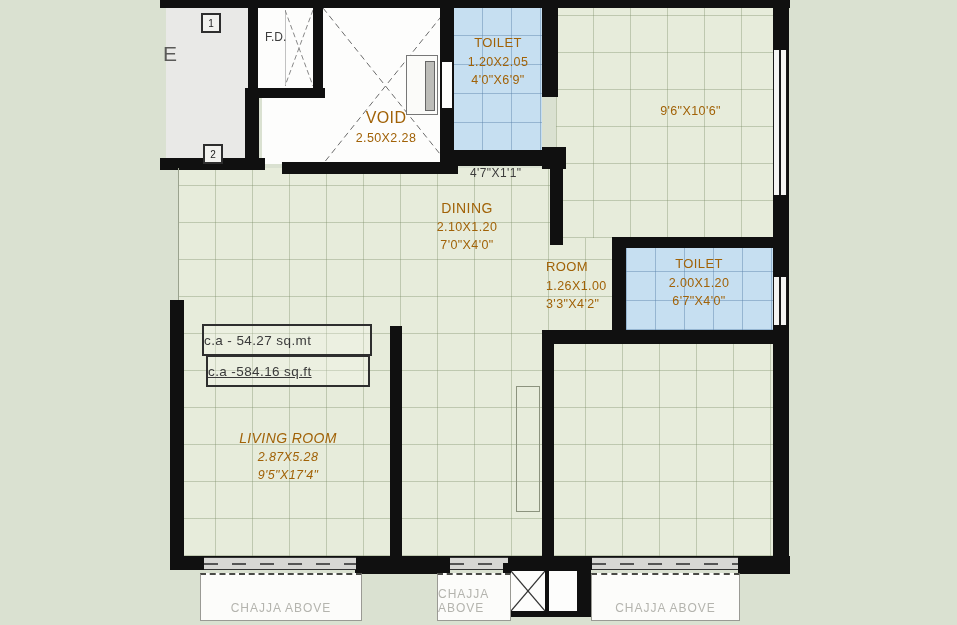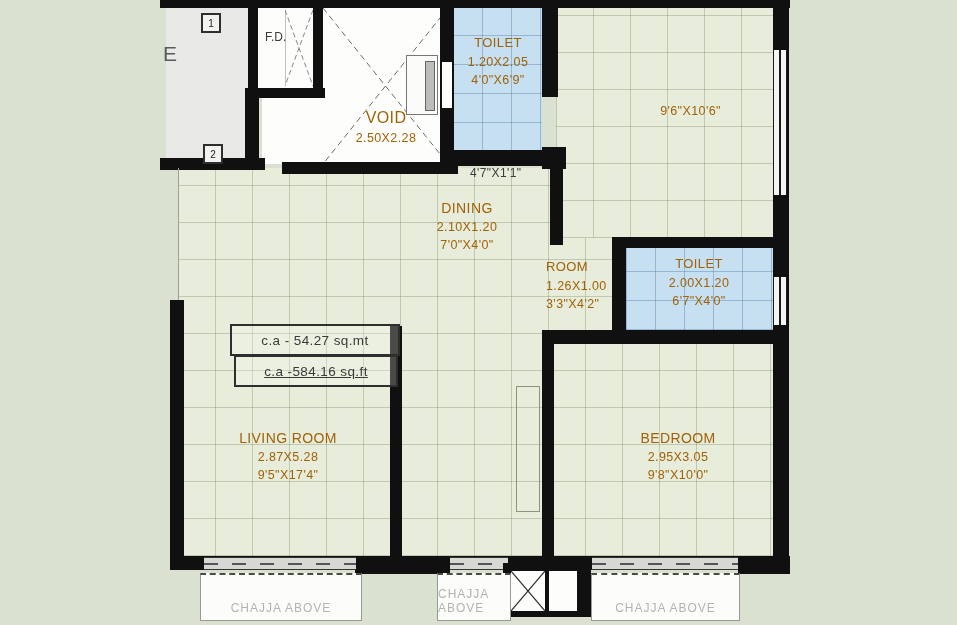--- a/index.html
+++ b/index.html
@@ -23,21 +23,21 @@
   .win-v{background:linear-gradient(to right,#1a1a1a 0 1px,#f5f5f3 1px 6px,#1a1a1a 6px 8px,#f5f5f3 8px 13px,#1a1a1a 13px 14px);}
   .win-h{background:#d7d7d4;border-top:1px solid #333;border-bottom:1px solid #333;
     background-image:repeating-linear-gradient(90deg,#555 0 14px,transparent 14px 28px);
     background-size:100% 2px;background-position:0 55%;background-repeat:no-repeat,repeat;}
   
   .room-label{position:absolute;text-align:center;color:#a16207;line-height:1.45;letter-spacing:.4px;}
   .room-label .rname{font-size:14px;display:block;}
   .room-label .rdim{font-size:12.5px;display:block;}
   .small-dim{position:absolute;font-size:12px;color:#3c3c3c;letter-spacing:.4px;}
   .ca-box{position:absolute;border:2px solid #2e2e2e;color:#3a3a3a;font-size:13.5px;
-          display:flex;align-items:center;justify-content:center;letter-spacing:.4px;background:rgba(250,250,245,.25);margin-left:28px;}
+          display:flex;align-items:center;letter-spacing:.4px;background:rgba(250,250,245,.25);}
   .chajja{position:absolute;background:#fcfcfa;border:1px solid #9a9a94;border-top:2px dashed #4a4a46;
           display:flex;align-items:flex-end;justify-content:center;padding-bottom:5px;}
   .chajja span{font-size:12px;color:#b4b4ae;letter-spacing:1px;}
   .marker{position:absolute;width:16px;height:16px;border:2px solid #2e2e2e;background:#f2f2ef;
           display:flex;align-items:center;justify-content:center;font-size:10px;color:#222;}
   .platform{position:absolute;border:1px solid #8c937e;}
   svg{display:block;}
 </style>
 </head>
 <body>
@@ -164,26 +164,21 @@
     <span class="rdim">1.26X1.00</span>
     <span class="rdim">3'3"X4'2"</span>
   </div>
 
   <div class="room-label" style="left:638px;top:255px;width:122px;">
     <span class="rname" style="font-size:13px;">TOILET</span>
     <span class="rdim">2.00X1.20</span>
     <span class="rdim">6'7"X4'0"</span>
   </div>
 
-  <div class="room-label" style="left:212px;top:428px;width:152px;">
+  <div class="room-label" style="left:212px;top:428px;width:152px;font-style:italic;">
     <span class="rname">LIVING ROOM</span>
     <span class="rdim">2.87X5.28</span>
     <span class="rdim">9'5"X17'4"</span>
   </div>
 
 
-  <div class="room-label" style="left:615px;top:428px;width:126px;">
-    <span class="rname">BEDROOM</span>
-    <span class="rdim">2.95X3.05</span>
-    <span class="rdim">9'8"X10'0"</span>
-  </div>
 
 </div>
 
 </body></html>

